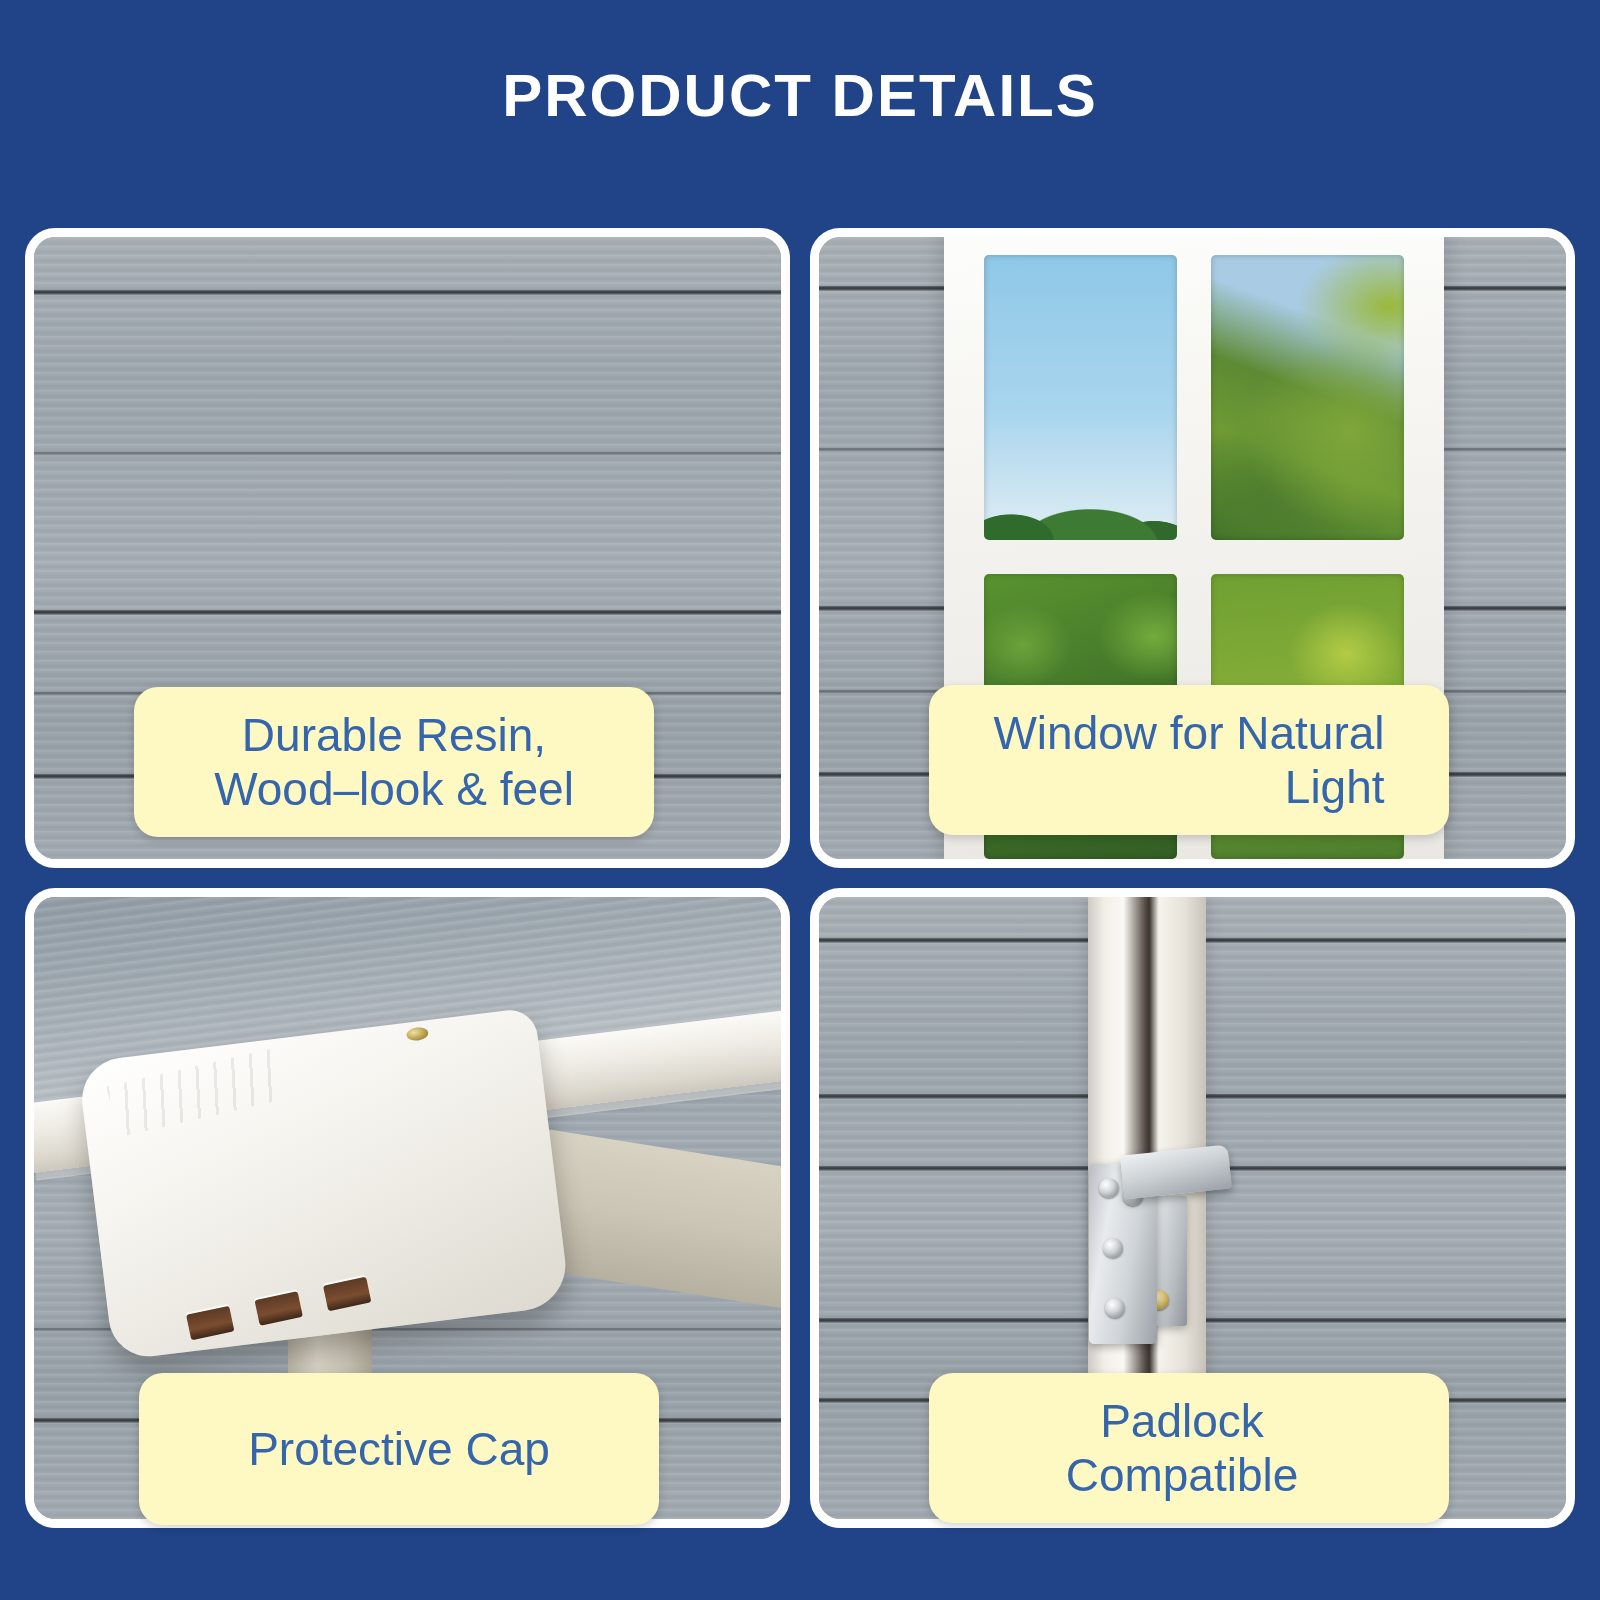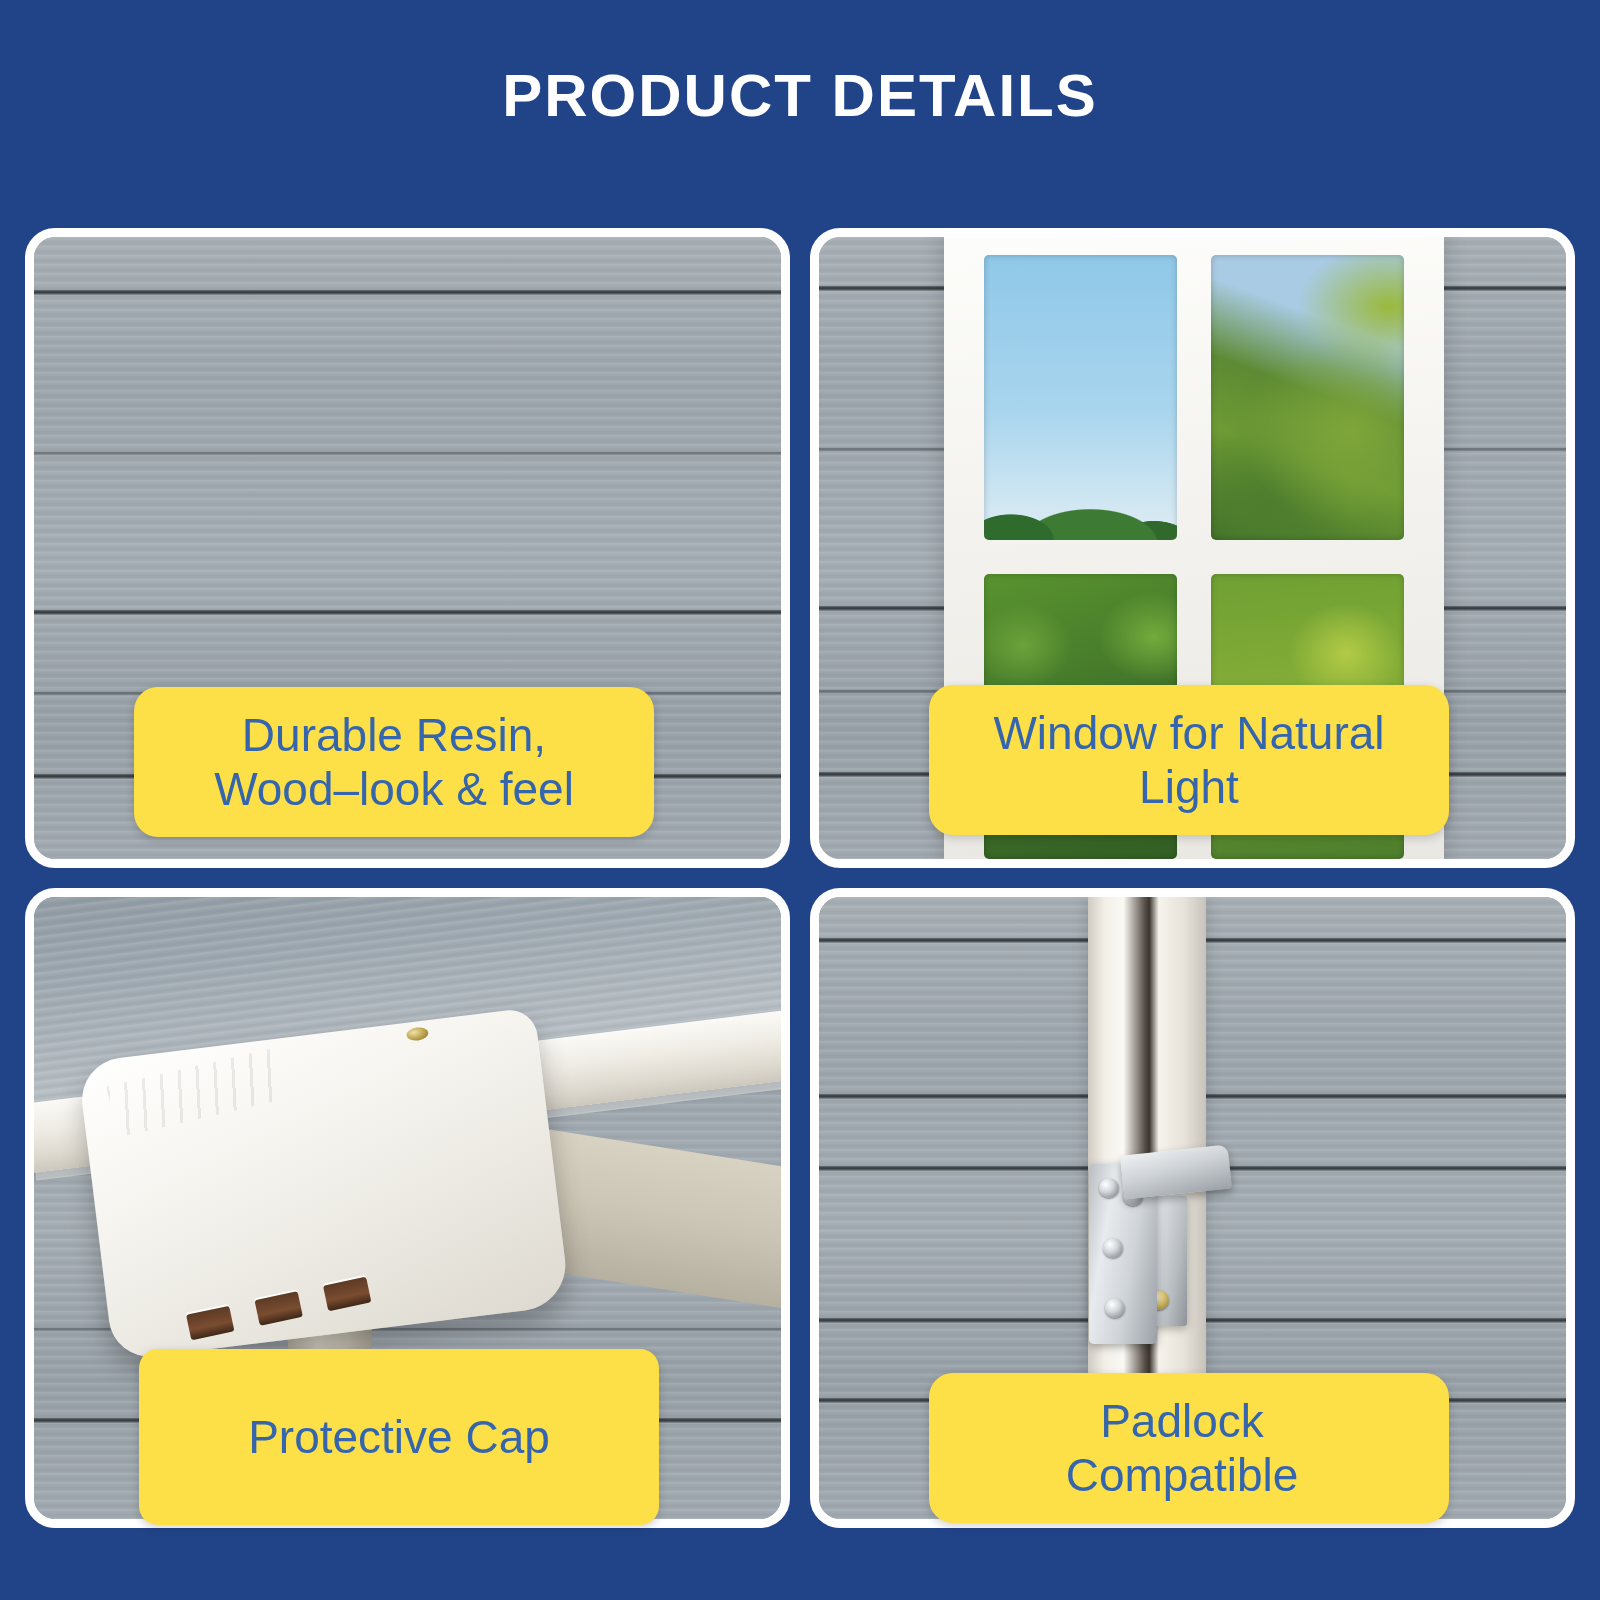--- a/index.html
+++ b/index.html
@@ -195,21 +195,21 @@
     background:radial-gradient(circle at 34% 32%, #ffffff 0%, #d3d7da 40%, #8e949a 80%, #6d7378 100%);
     box-shadow:0 1px 2px rgba(0,0,0,.45);
   }
   .rivet.gold{
     background:radial-gradient(circle at 34% 32%, #fff6d6 0%, #d8c273 45%, #9c8538 85%);
   }
 
   
   .label{
     position:absolute;
-    background:#fde047;
+    background:#fef9c3;
     border-radius:24px;
     color:#3566AD;
     font-size:46px;
     line-height:1.18;
     text-align:center;
     display:flex;align-items:center;justify-content:center;
     padding:24px 26px;
     box-sizing:border-box;
     box-shadow:0 3px 10px rgba(0,0,0,.18);
     z-index:5;
@@ -252,21 +252,21 @@
           <div class="panes">
             <div class="pane sky">
               <div class="treeline"></div>
             </div>
             <div class="pane conifer"></div>
             <div class="pane foliage-a"></div>
             <div class="pane foliage-b"></div>
           </div>
         </div>
       </div>
-      <div class="label" style="left:110px;bottom:24px;width:520px;height:150px;">Window for Natural
+      <div class="label" style="left:110px;bottom:24px;width:520px;height:150px;text-align:right;">Window for Natural
 Light</div>
     </div>
 
     <div class="tile">
       <div class="tile-clip">
         <div class="siding"></div>
         <div class="seam soft" style="top:430px;"></div>
         <div class="seam" style="top:520px;"></div>
         <div class="roof"></div>
         <div class="fascia"></div>
@@ -276,21 +276,21 @@
         <div class="cap">
           <div class="cap-ridges"></div>
           <div class="screw"></div>
           <div class="vents">
             <div class="vent"></div>
             <div class="vent"></div>
             <div class="vent"></div>
           </div>
         </div>
       </div>
-      <div class="label" style="left:105px;bottom:-6px;width:520px;height:176px;border-radius:19px;">Protective Cap</div>
+      <div class="label" style="left:105px;bottom:-6px;width:520px;height:152px;">Protective Cap</div>
     </div>
 
     <div class="tile">
       <div class="tile-clip">
         <div class="siding"></div>
         <div class="seam" style="top:40px;"></div>
         <div class="seam" style="top:196px;"></div>
         <div class="seam" style="top:268px;"></div>
         <div class="seam" style="top:420px;"></div>
         <div class="seam" style="top:500px;"></div>

